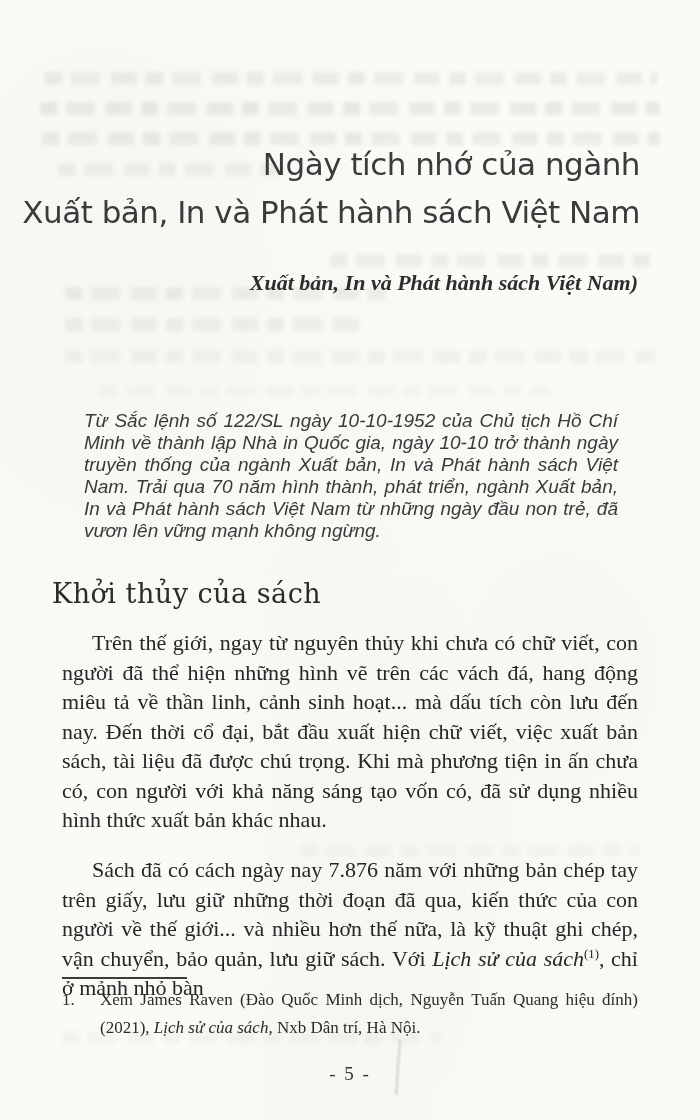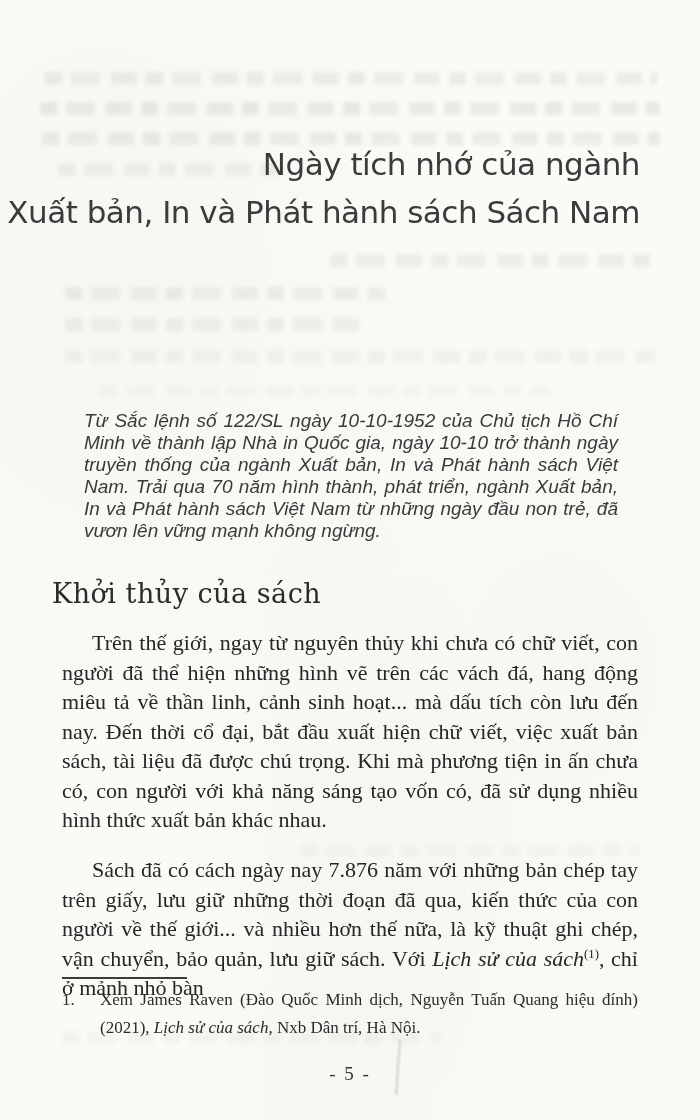--- a/index.html
+++ b/index.html
@@ -162,24 +162,25 @@
   <div class="ghost" style="top:287px; left:65px; width:320px; opacity:0.24;"></div>
   <div class="ghost" style="top:318px; left:65px; width:300px; opacity:0.22;"></div>
   <div class="ghost" style="top:350px; left:65px; width:590px; opacity:0.16;"></div>
   <div class="ghost" style="top:386px; left:100px; width:450px; height:10px; opacity:0.1;"></div>
   <div class="ghost" style="top:845px; left:300px; width:340px; height:11px; opacity:0.12;"></div>
   <div class="ghost" style="top:1032px; left:62px; width:380px; height:11px; opacity:0.14;"></div>
   <div class="crease"></div>
 
   <div class="title">
     <div>Ngày tích nhớ của ngành</div>
-    <div>Xuất bản, In và Phát hành sách Sách Nam</div>
+    <div>Xuất bản, In và Phát hành sách Việt Nam</div>
   </div>
 
   <div class="subtitle">
+    <div>Xuất bản, In và Phát hành sách Việt Nam)</div>
   </div>
 
   <div class="intro">Từ Sắc lệnh số 122/SL ngày 10-10-1952 của Chủ tịch Hồ Chí Minh về thành lập Nhà in Quốc gia, ngày 10-10 trở thành ngày truyền thống của ngành Xuất bản, In và Phát hành sách Việt Nam. Trải qua 70 năm hình thành, phát triển, ngành Xuất bản, In và Phát hành sách Việt Nam từ những ngày đầu non trẻ, đã vươn lên vững mạnh không ngừng.</div>
 
   <h2 class="heading">Khởi thủy của sách</h2>
 
   <p class="body-par p1">Trên thế giới, ngay từ nguyên thủy khi chưa có chữ viết, con người đã thể hiện những hình vẽ trên các vách đá, hang động miêu tả về thần linh, cảnh sinh hoạt... mà dấu tích còn lưu đến nay. Đến thời cổ đại, bắt đầu xuất hiện chữ viết, việc xuất bản sách, tài liệu đã được chú trọng. Khi mà phương tiện in ấn chưa có, con người với khả năng sáng tạo vốn có, đã sử dụng nhiều hình thức xuất bản khác nhau.</p>
 
   <p class="body-par p2"><span>Sách đã có cách ngày nay 7.876 năm với những bản chép tay trên giấy, lưu giữ những thời đoạn đã qua, kiến thức của con người về thế giới... và nhiều hơn thế nữa, là kỹ thuật ghi chép, vận chuyển, bảo quản, lưu giữ sách. Với </span><i>Lịch sử của sách</i><sup>(1)</sup><span>, chỉ ở mảnh nhỏ bàn</span></p>
 

